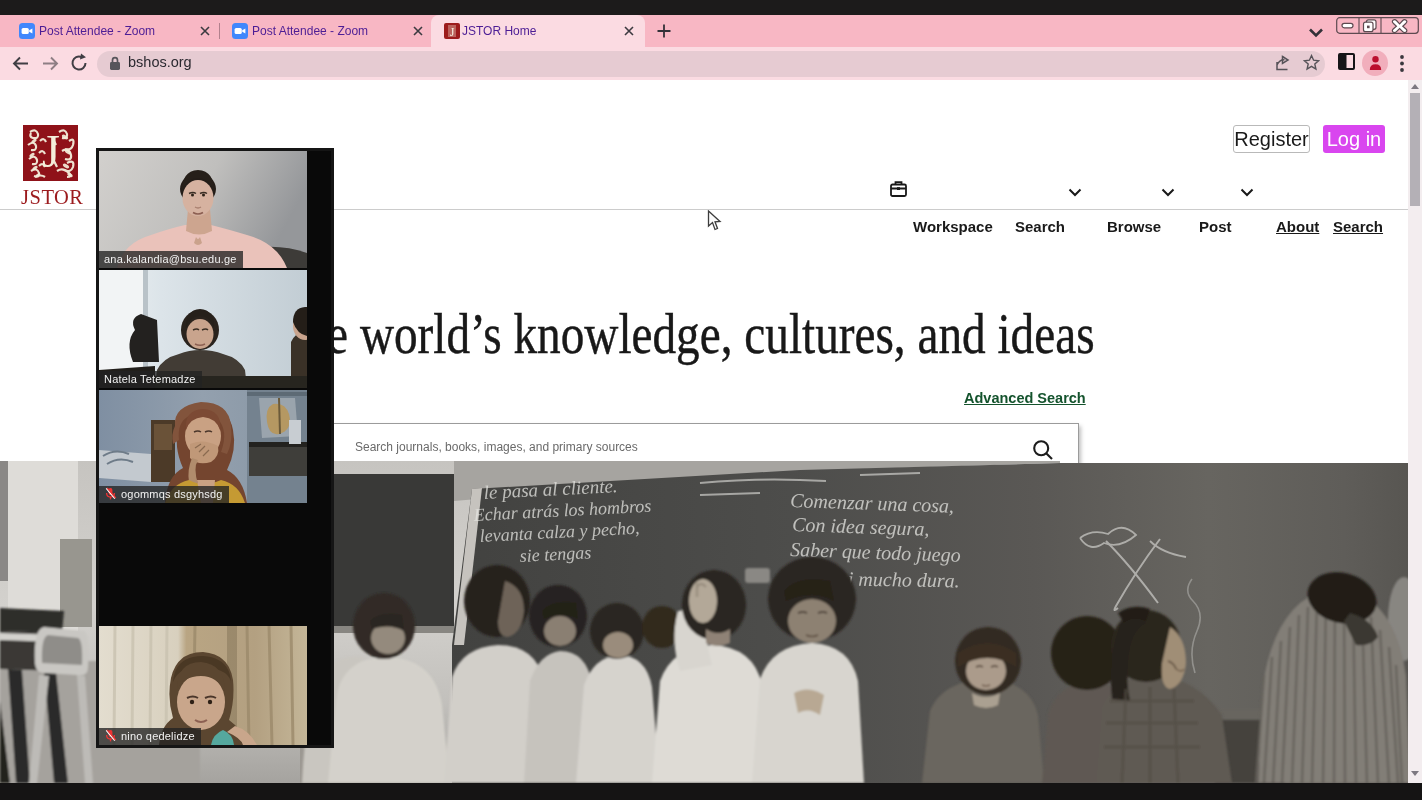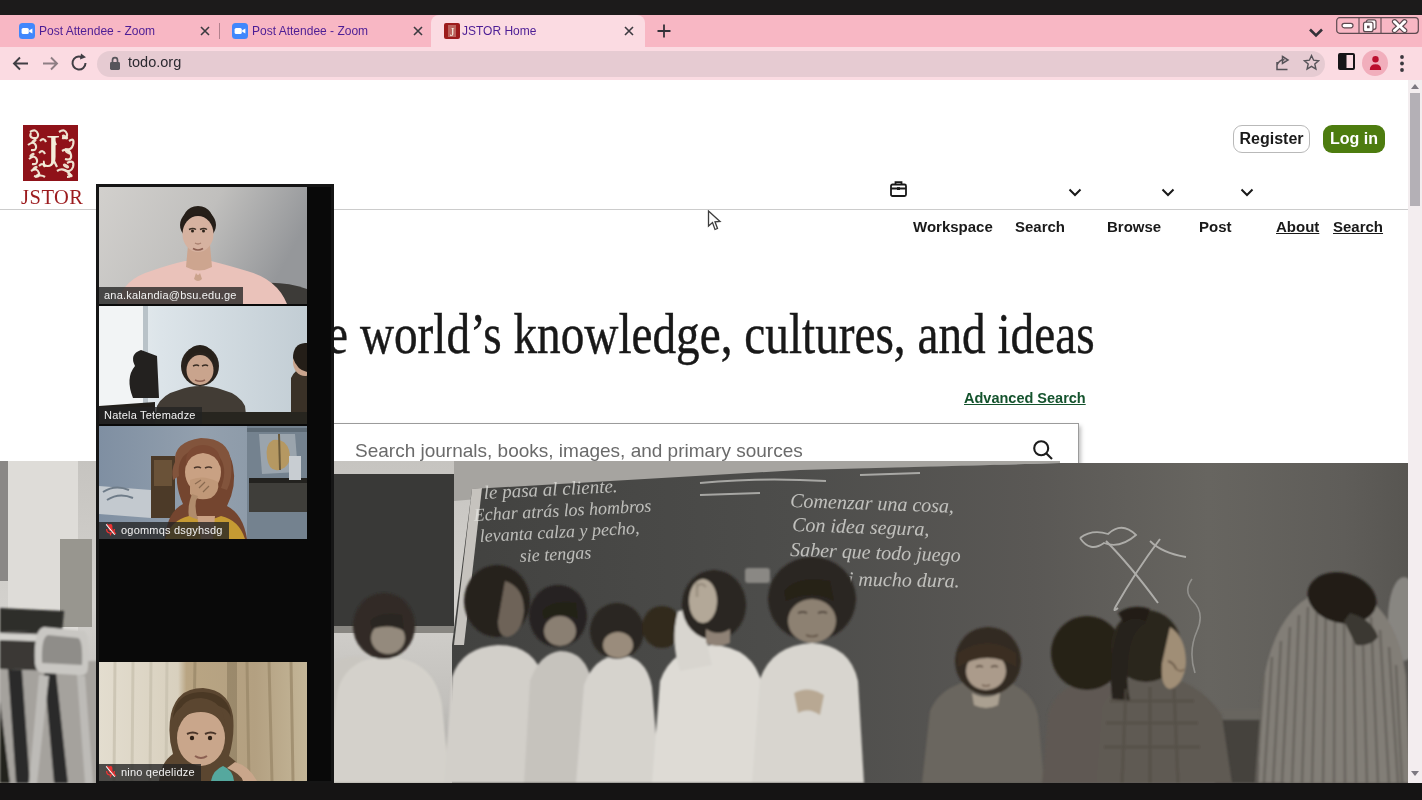--- a/index.html
+++ b/index.html
@@ -18,38 +18,38 @@
   #addrrow { left:0; top:47px; width:1422px; height:33px; background:#fbdbe2; }
   #omnibox { position:absolute; left:97px; top:3.5px; width:1228px; height:26px;
     border-radius:13px; background:#e6cbd2; }
   
   #page { left:0; top:80px; width:1408px; height:703px; background:#fff; }
   #accessband { left:0; top:1px; width:1408px; height:35px; background:#fff;
     border-bottom:1px solid #ddd; text-align:center; font-size:14px; letter-spacing:-0.2px; color:#232323; }
   #accessband span { line-height:35px; }
   #hdrline { left:0; top:129px; width:1408px; height:1px; background:#ccc; }
   .navitem { position:absolute; top:100px; font-size:15px; font-weight:700; color:#191919; white-space:nowrap;margin-top:38px; }
-  .btn { position:absolute; top:45px; height:28px; font-size:16px; font-weight:700;
-    display:flex; align-items:center; justify-content:center; border-radius:9px; }
+  .btn { position:absolute; top:45px; height:28px; font-size:20px; font-weight:400;
+    display:flex; align-items:center; justify-content:center; border-radius:3px; }
   #reg { left:1233px; width:77px; border:1px solid #b9b9b9; color:#1a1a1a; background:#fff; }
-  #login { left:1323px; width:62px; background:#4d7c0f; color:#fff; }
+  #login { left:1323px; width:62px; background:#d946ef; color:#fff; }
   #hero { position:absolute; left:129px; top:220px; font-family:"Liberation Serif", serif;
     font-size:58px; color:#181818; white-space:nowrap; transform:scaleX(0.8145); transform-origin:0 0; -webkit-text-stroke:0.45px #181818; }
   #advs { position:absolute; left:964px; top:310px; font-size:14.5px; font-weight:700;
     color:#14532d; text-decoration:underline; }
   #srchfrag { position:absolute; left:250px; top:307px; width:72px; height:37px;
     background:#fff; border:1px solid #8f8f8f; }
   #srchbox { position:absolute; left:330px; top:343px; width:749px; height:51px;
     background:#fff; border:1px solid #9b9b9b; box-shadow:2px 3px 4px rgba(0,0,0,.25); }
-  #srchbox .ph { position:absolute; left:24px; top:16px; font-size:19px; color:#6a6a6a; }
+  #srchbox .ph { position:absolute; left:24px; top:16px; font-size:12px; color:#6a6a6a; }
   
   #photo { left:0; top:461px; width:1422px; height:322px; }
   
   #vstrip { left:96px; top:148px; width:238px; height:600px; background:#090909;
-    border:3px solid #151515;margin-top:36px; }
+    border:3px solid #151515; }
   .vtile { position:absolute; left:0; width:208px; height:117px; overflow:hidden; }
   .vlabel { position:absolute; left:0; bottom:0; background:rgba(35,35,35,.78);
     color:#f2f2f2; font-size:11px; line-height:16px; padding:0 6px 1px 5px; letter-spacing:0.2px; white-space:nowrap; }
   
   #sbar { left:1408px; top:80px; width:14px; height:703px; background:#f3edef; }
   #sthumb { position:absolute; left:2px; top:13px; width:10px; height:113px; background:#b4b0b6; }
   #botbar { left:0; top:783px; width:1422px; height:17px; background:#151414; }
 </style>
 </head>
 <body>
@@ -118,21 +118,21 @@
         <path d="M2 9.5 H16 M10 3.5 L16 9.5 L10 15.5" stroke="#8e7e84" stroke-width="1.9" fill="none"></path>
       </svg>
     <svg style="position:absolute;left:69px;top:6px" width="20" height="20" viewBox="0 0 20 20">
         <path d="M16.5 10 A6.5 6.5 0 1 1 12.5 4" stroke="#403e44" stroke-width="2" fill="none"></path>
         <path d="M12 0.5 L17 4.2 L11 6.5 Z" fill="#403e44"></path>
       </svg>
     <svg style="position:absolute;left:108px;top:9px" width="14" height="15" viewBox="0 0 14 15">
         <rect x="2" y="6" width="10" height="8" rx="1.4" fill="#57555b"></rect>
         <path d="M4.5 6 V4.2 A2.5 2.6 0 0 1 9.5 4.2 V6" stroke="#57555b" stroke-width="1.7" fill="none"></path>
       </svg>
-    <span style="position:absolute;left:128px;top:7px;font-size:14.5px;color:#2b2930;">todo.org</span>
+    <span style="position:absolute;left:128px;top:7px;font-size:14.5px;color:#2b2930;">bshos.org</span>
     <svg style="position:absolute;left:1274px;top:7px" width="17" height="18" viewBox="0 0 17 18">
         <path d="M3 8 V15.5 H13.5 M3 11 Q5.5 5.5 10.5 5.8" stroke="#565258" stroke-width="1.5" fill="none"></path>
         <path d="M8.5 2.5 L14 6 L8.5 9.4 Z" fill="none" stroke="#565258" stroke-width="1.5"></path>
       </svg>
     <svg style="position:absolute;left:1303px;top:7px" width="17" height="17" viewBox="0 0 17 17">
         <path d="M8.5 1.6 L10.6 6.2 L15.6 6.7 L11.8 10 L12.9 15 L8.5 12.4 L4.1 15 L5.2 10 L1.4 6.7 L6.4 6.2 Z" fill="none" stroke="#565258" stroke-width="1.4"></path>
       </svg>
     <svg style="position:absolute;left:1338px;top:6px" width="17" height="17" viewBox="0 0 17 17">
         <rect x="1" y="1" width="15" height="15" rx="1" fill="none" stroke="#161518" stroke-width="2"></rect>
         <rect x="2" y="2" width="6.5" height="13" fill="#161518"></rect>

